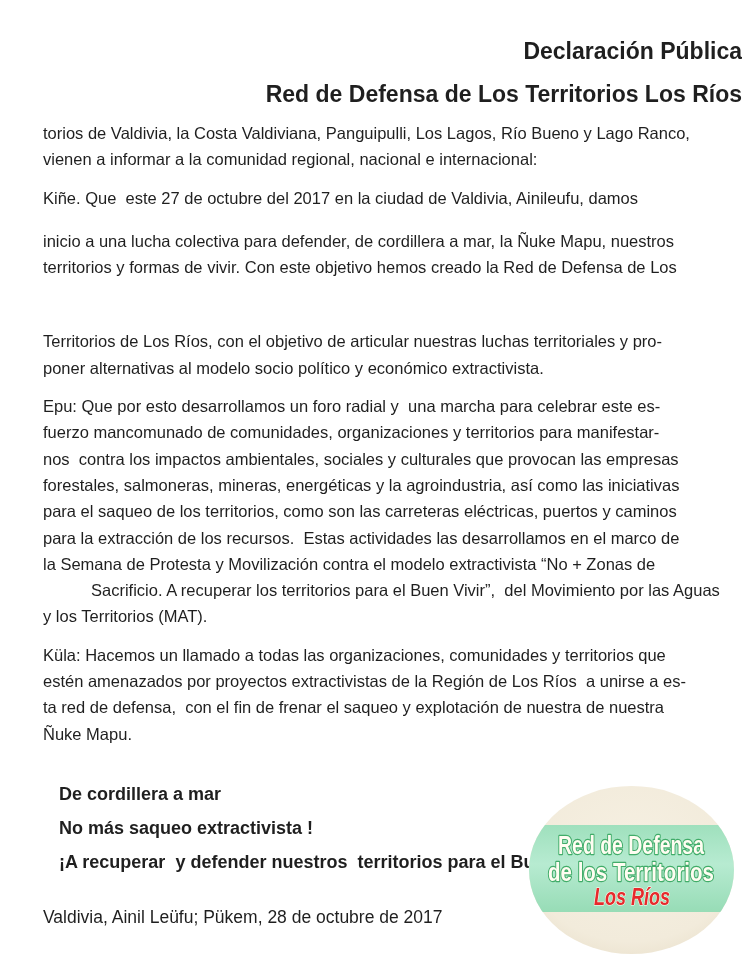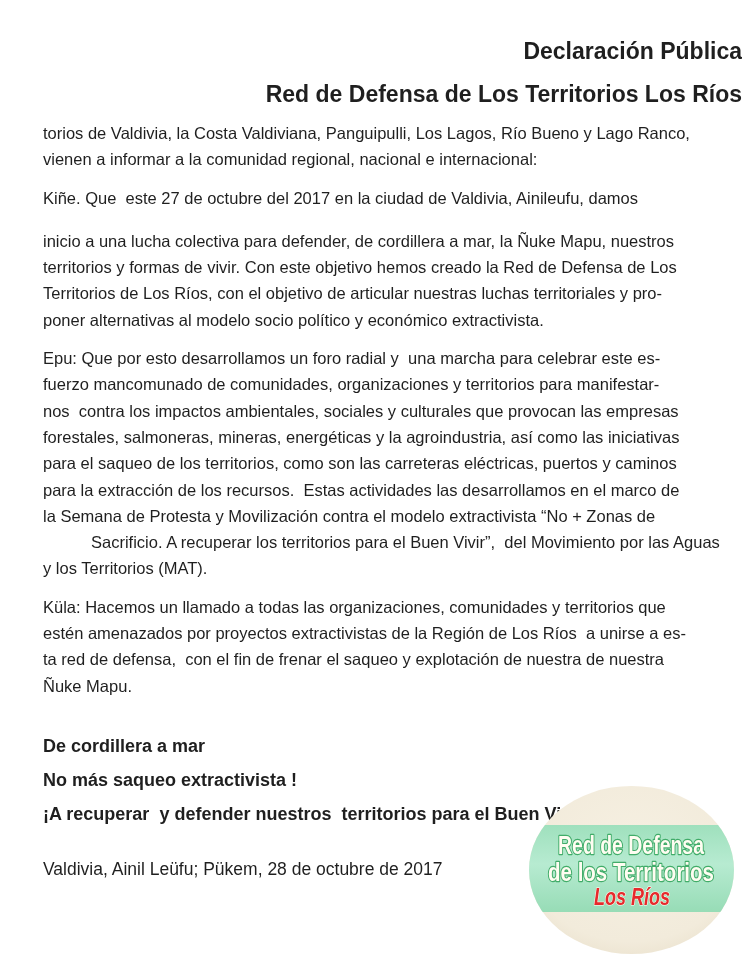--- a/index.html
+++ b/index.html
@@ -19,21 +19,21 @@
   }
   .page{position:relative;width:742px;height:960px;}
   .title,.subtitle{
     text-align:right;font-weight:bold;font-size:23px;line-height:27px;
   }
   .title{margin:38px 0 0 0;}
   .subtitle{margin:16px 0 0 9px;}
   .content{margin:12px 33px 0 43px;width:666px;font-size:16.5px;}
   .para{margin:0 0 12px 0;}
   .line{white-space:pre;line-height:26.3px;}
-  .slogans{margin:30px 0 0 43px;font-weight:bold;font-size:18px;}
+  .slogans{margin:30px 0 0 59px;font-weight:bold;font-size:18px;}
   .slogan{white-space:pre;line-height:34px;}
   .dateline{margin:26px 0 0 43px;font-size:17.5px;line-height:24px;}
   .logo{position:absolute;left:529px;top:748px;width:205px;height:168px;}
   .logo svg{display:block;}
   .logo-text-main{
     font-family:"Liberation Sans",sans-serif;font-weight:bold;font-size:25px;
     fill:var(--white);stroke:var(--green);stroke-width:2.4px;
     paint-order:stroke fill;stroke-linejoin:round;text-anchor:middle;
   }
   .logo-text-red{
@@ -58,21 +58,21 @@
 
   <div class="content">
       <div class="para">
         <div class="line" style="word-spacing: 0px;">torios de Valdivia, la Costa Valdiviana, Panguipulli, Los Lagos, Río Bueno y Lago Ranco,</div>
         <div class="line last">vienen a informar a la comunidad regional, nacional e internacional:</div>
       </div>
       <div class="para">
         <div class="line" style="word-spacing: 0px;">Kiñe. Que  este 27 de octubre del 2017 en la ciudad de Valdivia, Ainileufu, damos</div>
         <div class="line" style="word-spacing: 0px; margin-top: 17px;">inicio a una lucha colectiva para defender, de cordillera a mar, la Ñuke Mapu, nuestros</div>
         <div class="line" style="word-spacing: 0px;">territorios y formas de vivir. Con este objetivo hemos creado la Red de Defensa de Los</div>
-        <div class="line" style="word-spacing: 0px;">Territorios de Los Ríos, con el objetivo de articular nuestras luchas territoriales y pro-</div>
+        <div class="line" style="word-spacing: 0px; margin-top: 48px;">Territorios de Los Ríos, con el objetivo de articular nuestras luchas territoriales y pro-</div>
         <div class="line last">poner alternativas al modelo socio político y económico extractivista.</div>
       </div>
       <div class="para">
         <div class="line" style="word-spacing: 0px;">Epu: Que por esto desarrollamos un foro radial y  una marcha para celebrar este es-</div>
         <div class="line" style="word-spacing: 0px;">fuerzo mancomunado de comunidades, organizaciones y territorios para manifestar-</div>
         <div class="line" style="word-spacing: 0px;">nos  contra los impactos ambientales, sociales y culturales que provocan las empresas</div>
         <div class="line" style="word-spacing: 0px;">forestales, salmoneras, mineras, energéticas y la agroindustria, así como las iniciativas</div>
         <div class="line" style="word-spacing: 0px;">para el saqueo de los territorios, como son las carreteras eléctricas, puertos y caminos</div>
         <div class="line" style="word-spacing: 0px;">para la extracción de los recursos.  Estas actividades las desarrollamos en el marco de</div>
         <div class="line" style="word-spacing: 0px;">la Semana de Protesta y Movilización contra el modelo extractivista “No + Zonas de</div>

